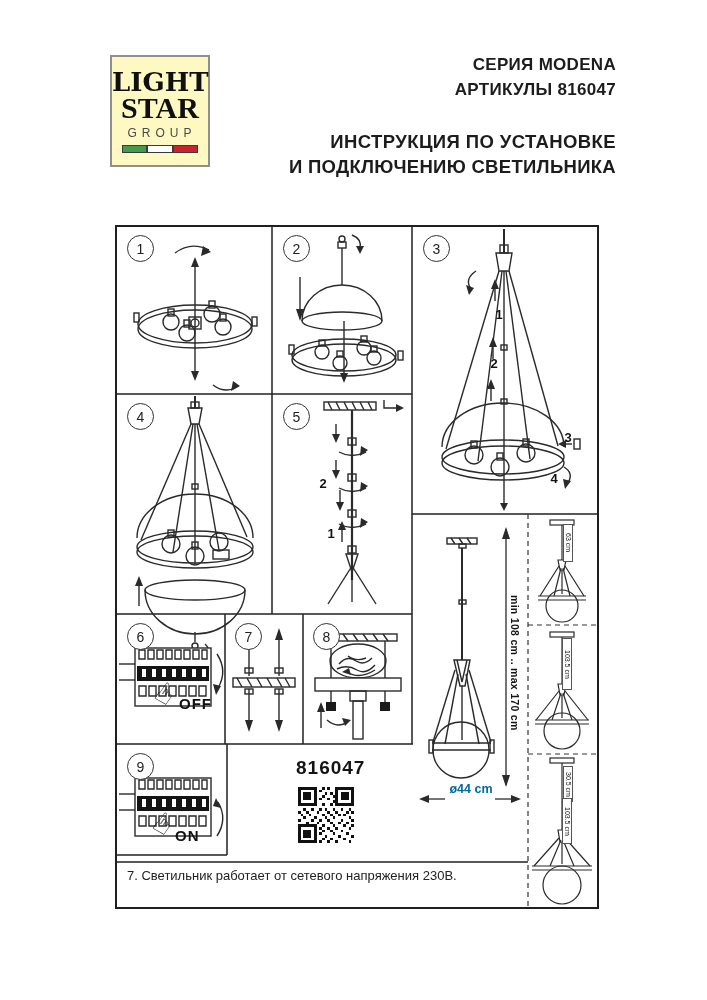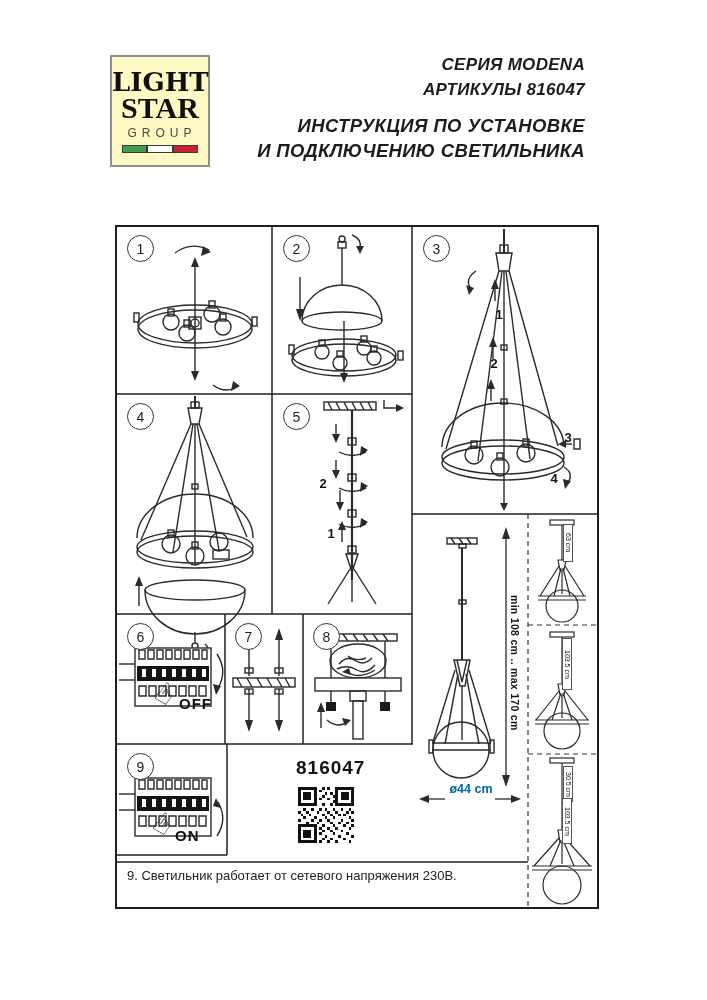--- a/index.html
+++ b/index.html
@@ -10,23 +10,23 @@
   
   .logo-box{
     position:absolute;left:110px;top:55px;width:100px;height:112px;
     border:2px solid #8f8f8f;background:#fef9c3;text-align:center;box-sizing:border-box;
   }
   .logo-light{font-family:"DejaVu Serif",serif;font-weight:bold;font-size:26px;line-height:24px;margin-top:13px;letter-spacing:0;color:#101010;}
   .logo-star{font-family:Liberation Serif, serif;font-weight:bold;font-size:30px;line-height:27px;color:#101010;}
   .logo-group{font-size:12px;letter-spacing:5px;color:#4a4a4a;margin-top:5px;margin-left:4px;}
   .logo-flag{width:76px;height:8px;margin:5px auto 0;display:flex;}
   .logo-flag span{flex:1;border:1px solid #3a3a3a;box-sizing:border-box;}
-  .title-block{position:absolute;right:122px;top:52px;text-align:right;font-style:italic;}
+  .title-block{position:absolute;right:91px;top:52px;text-align:right;}
   .title-block .t1{font-weight:bold;font-size:17px;line-height:25px;letter-spacing:.3px;}
-  .title-block .t2{font-weight:bold;font-size:18.5px;line-height:24px;letter-spacing:.4px;margin-top:12px;}
+  .title-block .t2{font-weight:bold;font-size:18.5px;line-height:24px;letter-spacing:.4px;margin-top:28px;}
   
   .grid{
     position:absolute;left:115px;top:225px;width:480px;height:680px;
     border:2px solid #1f1f1f;box-sizing:content-box;background:#fff;
   }
   .grid svg.layer{position:absolute;left:0;top:0;}
   .step{
     position:absolute;width:27px;height:27px;border:1.6px solid #333;border-radius:50%;
     text-align:center;line-height:27px;font-size:14px;color:#222;background:#fff;box-sizing:border-box;
   }
@@ -404,14 +404,14 @@
                M9,14h1v1h-1z M13,14h1v1h-1z M17,14h1v1h-1z M20,14h1v1h-1z
                M8,15h1v1h-1z M11,15h1v1h-1z M14,15h1v1h-1z M19,15h1v1h-1z
                M9,16h1v1h-1z M12,16h1v1h-1z M16,16h1v1h-1z
                M8,17h1v1h-1z M13,17h1v1h-1z M18,17h1v1h-1z
                M10,18h1v1h-1z M15,18h1v1h-1z M20,18h1v1h-1z
                M9,19h1v1h-1z M12,19h1v1h-1z M17,19h1v1h-1z
                M8,20h1v1h-1z M11,20h1v1h-1z M14,20h1v1h-1z M19,20h1v1h-1z"></path>
     </g>
   </svg>
 
-  <span class="note" style="left:10px;top:641px">9. Светильник работает от сетевого напряжения 230В.</span>
+  <span class="note" style="left:10px;top:641px">7. Светильник работает от сетевого напряжения 230В.</span>
 </div>
 
 </body></html>

